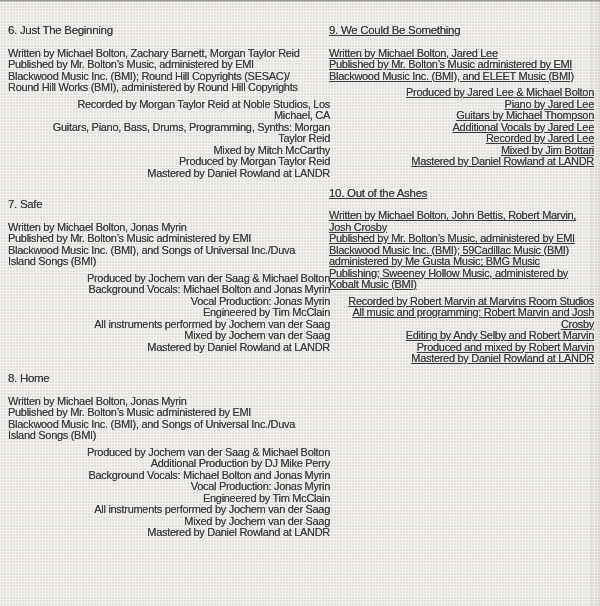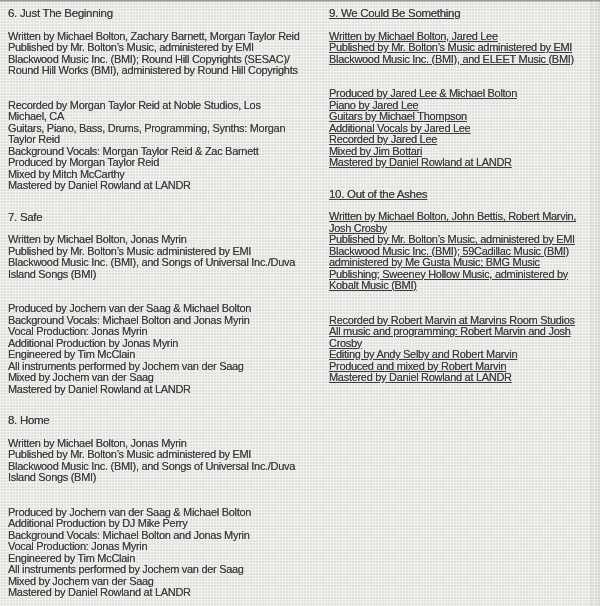--- a/index.html
+++ b/index.html
@@ -23,33 +23,33 @@
     background:linear-gradient(180deg, var(--edge) 0%, #c9c7c4 100%);
   }
   .scan-edge-right{
     position:absolute;top:0;right:0;bottom:0;width:9px;
     background:linear-gradient(90deg, rgba(0,0,0,0) 0%, rgba(0,0,0,0.055) 100%);
     border-left:1px solid rgba(0,0,0,0.035);
   }
   .page{
     position:absolute;top:7px;left:0;width:600px;
   }
-  .col{position:absolute;top:0;}
+  .col{position:absolute;top:17px;}
   .col-left{left:8px;width:322px;}
   .col-right{left:329px;width:265px;text-decoration:underline;}
   .section + .section{margin-top:19px;}
   .title{
     font-size:11.5px;
     line-height:12px;
     letter-spacing:-0.3px;
     margin-bottom:11.5px;
     white-space:nowrap;
     text-shadow:0 0 0.6px rgba(59,59,61,0.75);
   }
-  .para + .para{margin-top:23px;}
+  .para + .para{margin-top:5px;text-align:right;}
   .line{
     font-size:11px;
     line-height:11.5px;
     letter-spacing:-0.3px;
     white-space:nowrap;
     text-shadow:0 0 0.6px rgba(59,59,61,0.7);
   }
 </style>
 </head>
 <body>
@@ -65,39 +65,37 @@
           <div class="line">Written by Michael Bolton, Zachary Barnett, Morgan Taylor Reid</div>
           <div class="line">Published by Mr. Bolton’s Music, administered by EMI</div>
           <div class="line">Blackwood Music Inc. (BMI); Round Hill Copyrights (SESAC)/</div>
           <div class="line">Round Hill Works (BMI), administered by Round Hill Copyrights</div>
         </div>
         <div class="para">
           <div class="line">Recorded by Morgan Taylor Reid at Noble Studios, Los</div>
           <div class="line">Michael, CA</div>
           <div class="line">Guitars, Piano, Bass, Drums, Programming, Synths: Morgan</div>
           <div class="line">Taylor Reid</div>
-          <div class="line">Background Vocals: Morgan Taylor Reid &amp; Zac Barnett</div>
+          <div class="line">Mixed by Mitch McCarthy</div>
           <div class="line">Produced by Morgan Taylor Reid</div>
-          <div class="line">Mixed by Mitch McCarthy</div>
           <div class="line">Mastered by Daniel Rowland at LANDR</div>
         </div>
       </section>
       <section class="section">
         <div class="title">7. Safe</div>
         <div class="para">
           <div class="line">Written by Michael Bolton, Jonas Myrin</div>
           <div class="line">Published by Mr. Bolton’s Music administered by EMI</div>
           <div class="line">Blackwood Music Inc. (BMI), and Songs of Universal Inc./Duva</div>
           <div class="line">Island Songs (BMI)</div>
         </div>
         <div class="para">
           <div class="line">Produced by Jochem van der Saag &amp; Michael Bolton</div>
           <div class="line">Background Vocals: Michael Bolton and Jonas Myrin</div>
           <div class="line">Vocal Production: Jonas Myrin</div>
-          <div class="line">Additional Production by Jonas Myrin</div>
           <div class="line">Engineered by Tim McClain</div>
           <div class="line">All instruments performed by Jochem van der Saag</div>
           <div class="line">Mixed by Jochem van der Saag</div>
           <div class="line">Mastered by Daniel Rowland at LANDR</div>
         </div>
       </section>
       <section class="section">
         <div class="title">8. Home</div>
         <div class="para">
           <div class="line">Written by Michael Bolton, Jonas Myrin</div>

